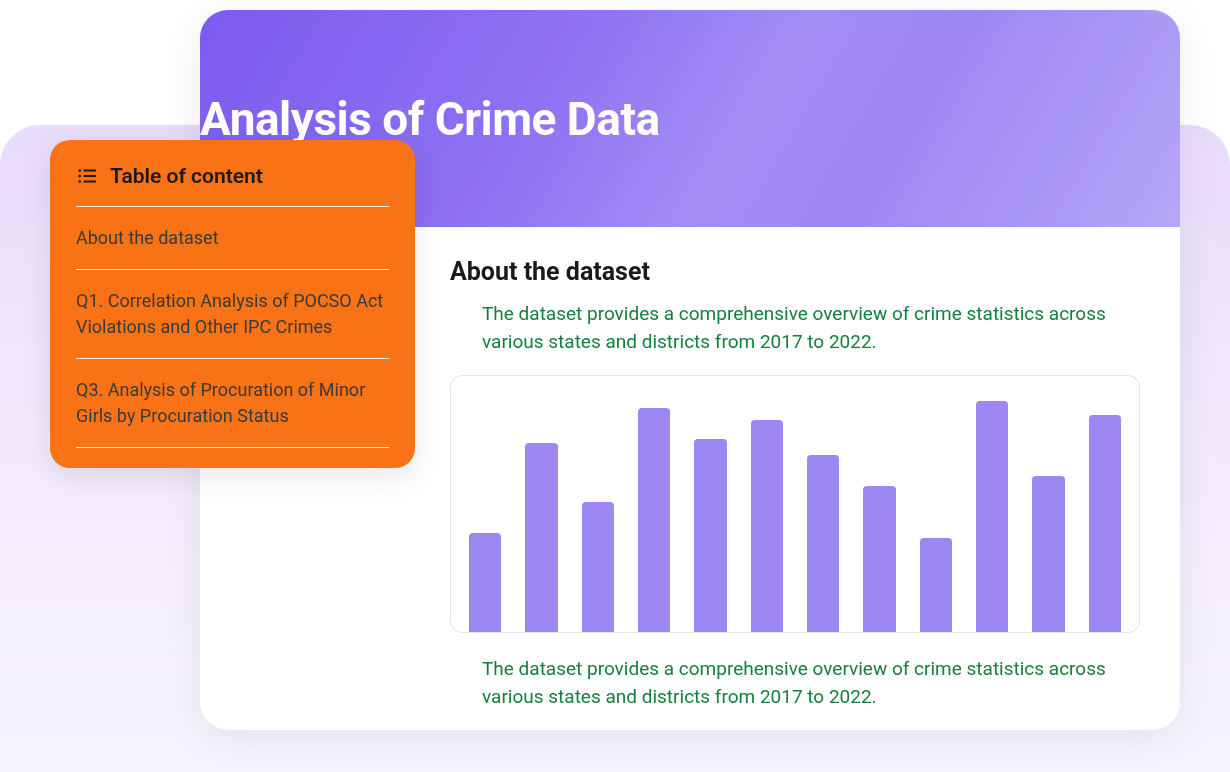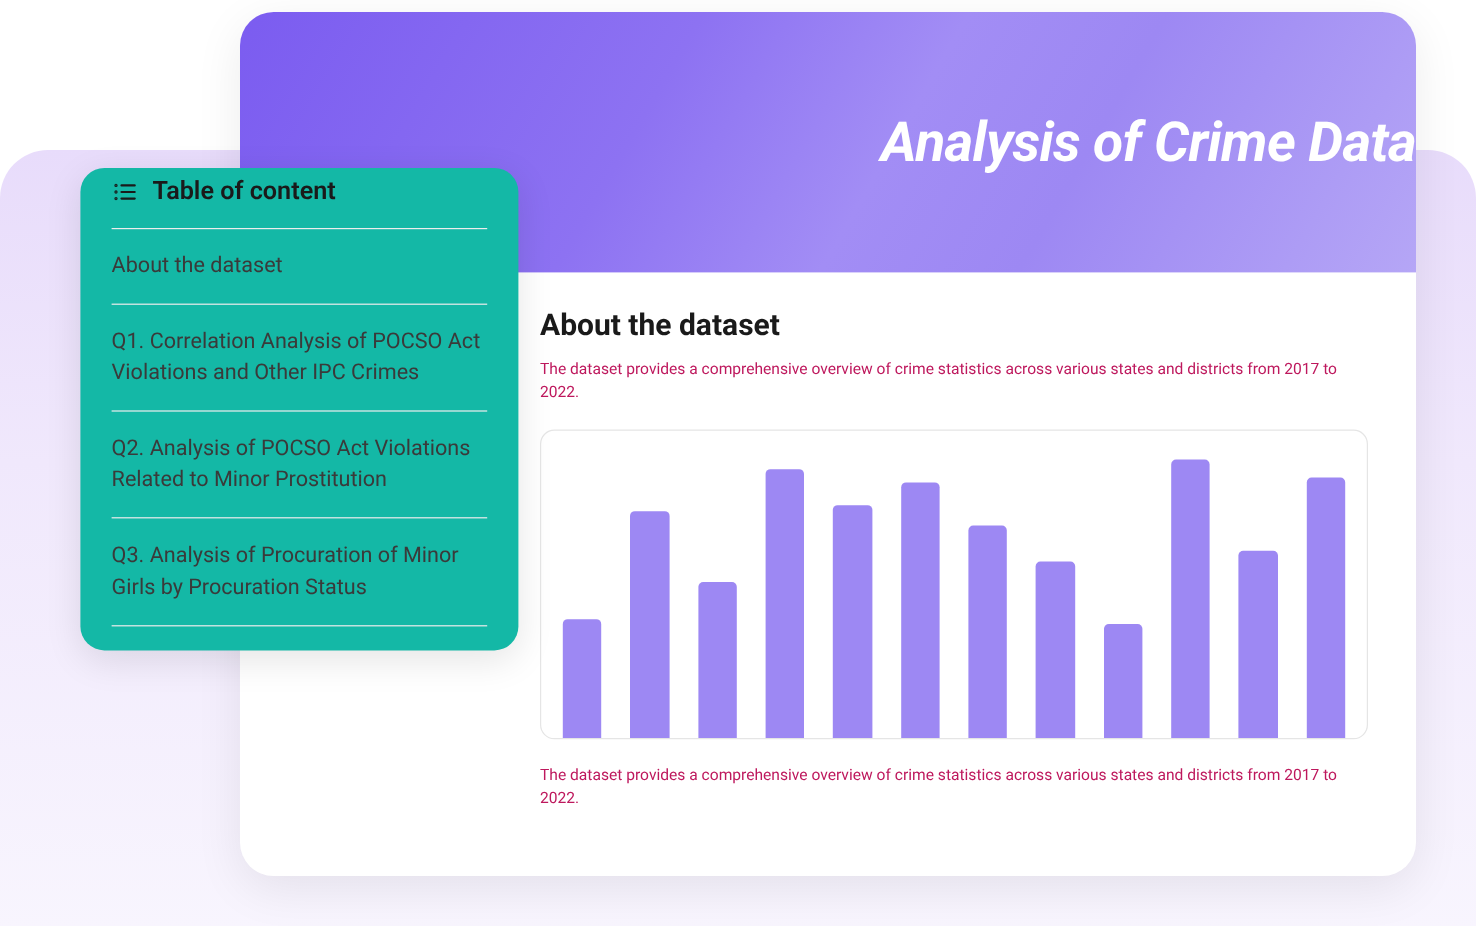--- a/index.html
+++ b/index.html
@@ -34,69 +34,69 @@
       border-radius: 28px;
       box-shadow: 0 10px 40px rgba(0,0,0,0.08);
       overflow: hidden;
     }
     .header-banner {
       width: 100%;
       height: 217px;
       background: linear-gradient(120deg, #7b5cf0 0%, #8d72f2 35%, #a28df5 55%, #9d88f3 70%, #b5a6f6 100%);
       display: flex;
       align-items: center;
-      justify-content: flex-end;
+      justify-content: flex-start;
       position: relative;
-      font-style: italic;
     }
     .header-title {
       color: #ffffff;
       font-size: 46px;
       font-weight: 700;
       letter-spacing: -0.5px;
     }
     .content-area {
       padding: 30px 40px 30px 250px;
     }
     .section-title {
       font-size: 25px;
       font-weight: 700;
       color: #1a1a1a;
       margin-bottom: 14px;
     }
     .section-desc {
-      font-size: 13px;
-      color: #be185d;
+      font-size: 19px;
+      color: #15803d;
       line-height: 1.45;
       margin-bottom: 20px;
+      margin-left: 32px;
     }
     .chart-container {
       border: 1px solid #e5e5e5;
       border-radius: 12px;
       padding: 20px 18px 0 18px;
       height: 258px;
       display: flex;
       align-items: flex-end;
       gap: 24px;
       margin-bottom: 22px;
     }
     .bar {
       flex: 1;
       background: #9d88f3;
       border-radius: 4px 4px 0 0;
     }
     .toc-card {
       position: absolute;
-      left: 67px;
+      left: 50px;
       top: 140px;
       width: 365px;
-      background: #14b8a6;
+      background: #f97316;
       border-radius: 20px;
       box-shadow: 0 8px 30px rgba(0,0,0,0.10);
-      padding: 8px 26px 20px 26px;
+      padding: 24px 26px 20px 26px;
     }
     .toc-header {
       display: flex;
       align-items: center;
       gap: 12px;
       padding-bottom: 18px;
       border-bottom: 1px solid #ededed;
     }
     .toc-icon {
       width: 22px;
@@ -156,15 +156,14 @@
         <circle cx="4" cy="18" r="0.5" fill="#1a1a1a"></circle>
         <line x1="9" y1="6" x2="21" y2="6"></line>
         <line x1="9" y1="12" x2="21" y2="12"></line>
         <line x1="9" y1="18" x2="21" y2="18"></line>
       </svg>
     </span>
     <span class="toc-title">Table of content</span>
   </div>
   <div class="toc-item">About the dataset</div>
   <div class="toc-item">Q1. Correlation Analysis of POCSO Act Violations and Other IPC Crimes</div>
-  <div class="toc-item">Q2. Analysis of POCSO Act Violations Related to Minor Prostitution</div>
   <div class="toc-item">Q3. Analysis of Procuration of Minor Girls by Procuration Status</div>
 </div>
 
 </body></html>

